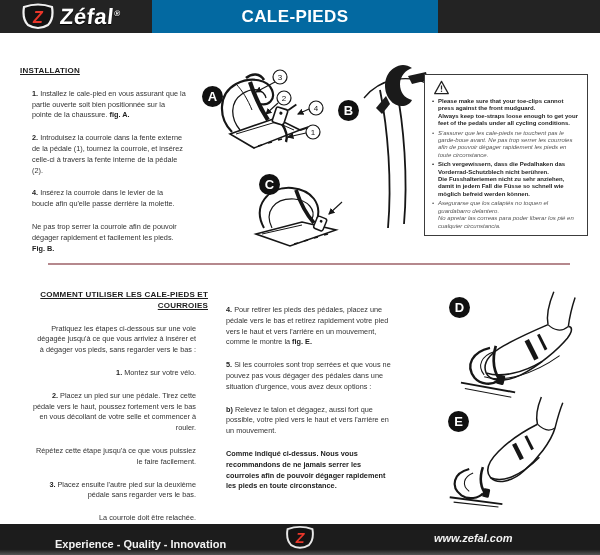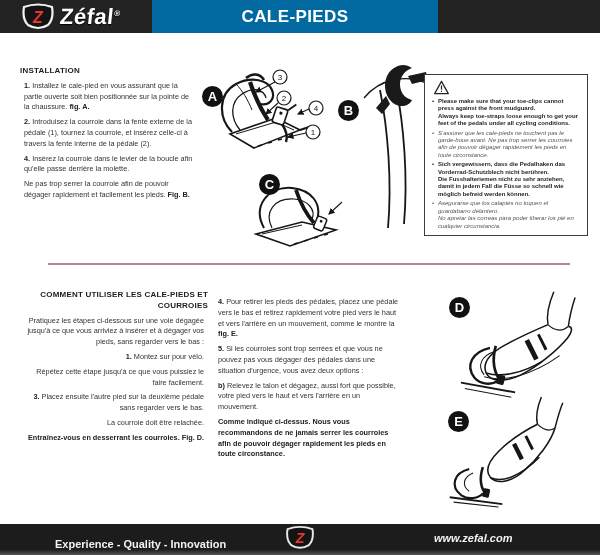--- a/index.html
+++ b/index.html
@@ -10,22 +10,22 @@
   .topbar{position:absolute;left:0;top:0;width:600px;height:33px;background:#232323;}
   .titleband{position:absolute;left:152px;top:0;width:286px;height:33px;background:#0369a1;display:flex;align-items:center;justify-content:center;}
   .doctitle{color:#fff;font-weight:bold;font-size:17px;letter-spacing:.4px;}
   .userguide{position:absolute;right:25px;top:0;height:33px;display:flex;align-items:center;color:#fff;font-weight:bold;font-size:15px;letter-spacing:.3px;margin-top:23px;}
   .logo{position:absolute;left:20px;top:2px;height:29px;display:flex;align-items:center;gap:4px;}
   .brand{color:#fff;font-weight:bold;font-size:22px;transform:skewX(-6deg);letter-spacing:.5px;text-shadow:0 1px 1px #000;}
   .brand .reg{font-size:8px;vertical-align:super;}
 
   
   .textcol{position:absolute;font-size:7.3px;line-height:10.8px;color:#333;}
-  .textcol h2{margin:0 0 1px 0;font-size:8px;line-height:10.8px;color:#1d1d1d;letter-spacing:.2px;font-weight:bold;}
-  .textcol p{margin:4px;}
+  .textcol h2{margin:0 0 1px 0;font-size:8px;line-height:10.8px;color:#1d1d1d;letter-spacing:.2px;font-weight:bold;text-decoration:underline;}
+  .textcol p{margin:12px;}
   .install{left:20px;top:66px;width:178px;}
   .usage1{left:20px;top:290px;width:188px;text-align:right;}
   .usage2{left:214px;top:293px;width:190px;}
   .seg-b{font-weight:bold;color:#222;}
 
   
   .warning{position:absolute;left:424px;top:74px;width:164px;height:162px;border:1px solid #3c3c3c;box-sizing:border-box;padding:5px 7px 4px 7px;background:#fff;}
   .warn-icon{display:block;margin:0 0 3px 1px;}
   .warn-list{list-style:none;margin:0;padding:0;font-size:6px;line-height:7.4px;color:#333;}
   .warn-list li{position:relative;padding-left:6px;margin-bottom:2px;white-space:pre-line;}
@@ -160,21 +160,22 @@
       <li class="w-i">Asegurarse que los calapiés no toquen el guardabarro delantero.
 No apretar las correas para poder liberar los pié en cualquier circunstancia.</li>
     </ul>
   </aside>
 
   <div class="divider"></div>
 
   <section class="textcol usage1">
     <h2>COMMENT UTILISER LES CALE-PIEDS ET COURROIES</h2>
     <p><span>Pratiquez les étapes ci-dessous sur une voie dégagée jusqu'à ce que vous arriviez à insérer et à dégager vos pieds, sans regarder vers le bas :</span></p>
-    <p><span class="seg-b">1. </span><span>Montez sur pour vélo.</span></p>
+    <p><span class="seg-b">1. </span><span>Montez sur votre vélo.</span></p>
+    <p><span class="seg-b">2. </span><span>Placez un pied sur une pédale. Tirez cette pédale vers le haut, poussez fortement vers le bas en vous décollant de votre selle et commencer à rouler.</span></p>
     <p><span>Répétez cette étape jusqu'à ce que vous puissiez le faire facilement.</span></p>
     <p><span class="seg-b">3. </span><span>Placez ensuite l'autre pied sur la deuxième pédale sans regarder vers le bas.</span></p>
     <p><span>La courroie doit être relachée.</span></p>
     <p><span class="seg-b">Entraînez-vous en desserrant les courroies. Fig. D.</span></p>
   </section>
 
   <section class="textcol usage2">
     <p><span class="seg-b">4. </span><span>Pour retirer les pieds des pédales, placez une pédale vers le bas et retirez rapidement votre pied vers le haut et vers l'arrière en un mouvement, comme le montre la </span><span class="seg-b">fig. E.</span></p>
     <p><span class="seg-b">5. </span><span>Si les courroies sont trop serrées et que vous ne pouvez pas vous dégager des pédales dans une situation d'urgence, vous avez deux options :</span></p>
     <p><span class="seg-b">b) </span><span>Relevez le talon et dégagez, aussi fort que possible, votre pied vers le haut et vers l'arrière en un mouvement.</span></p>

